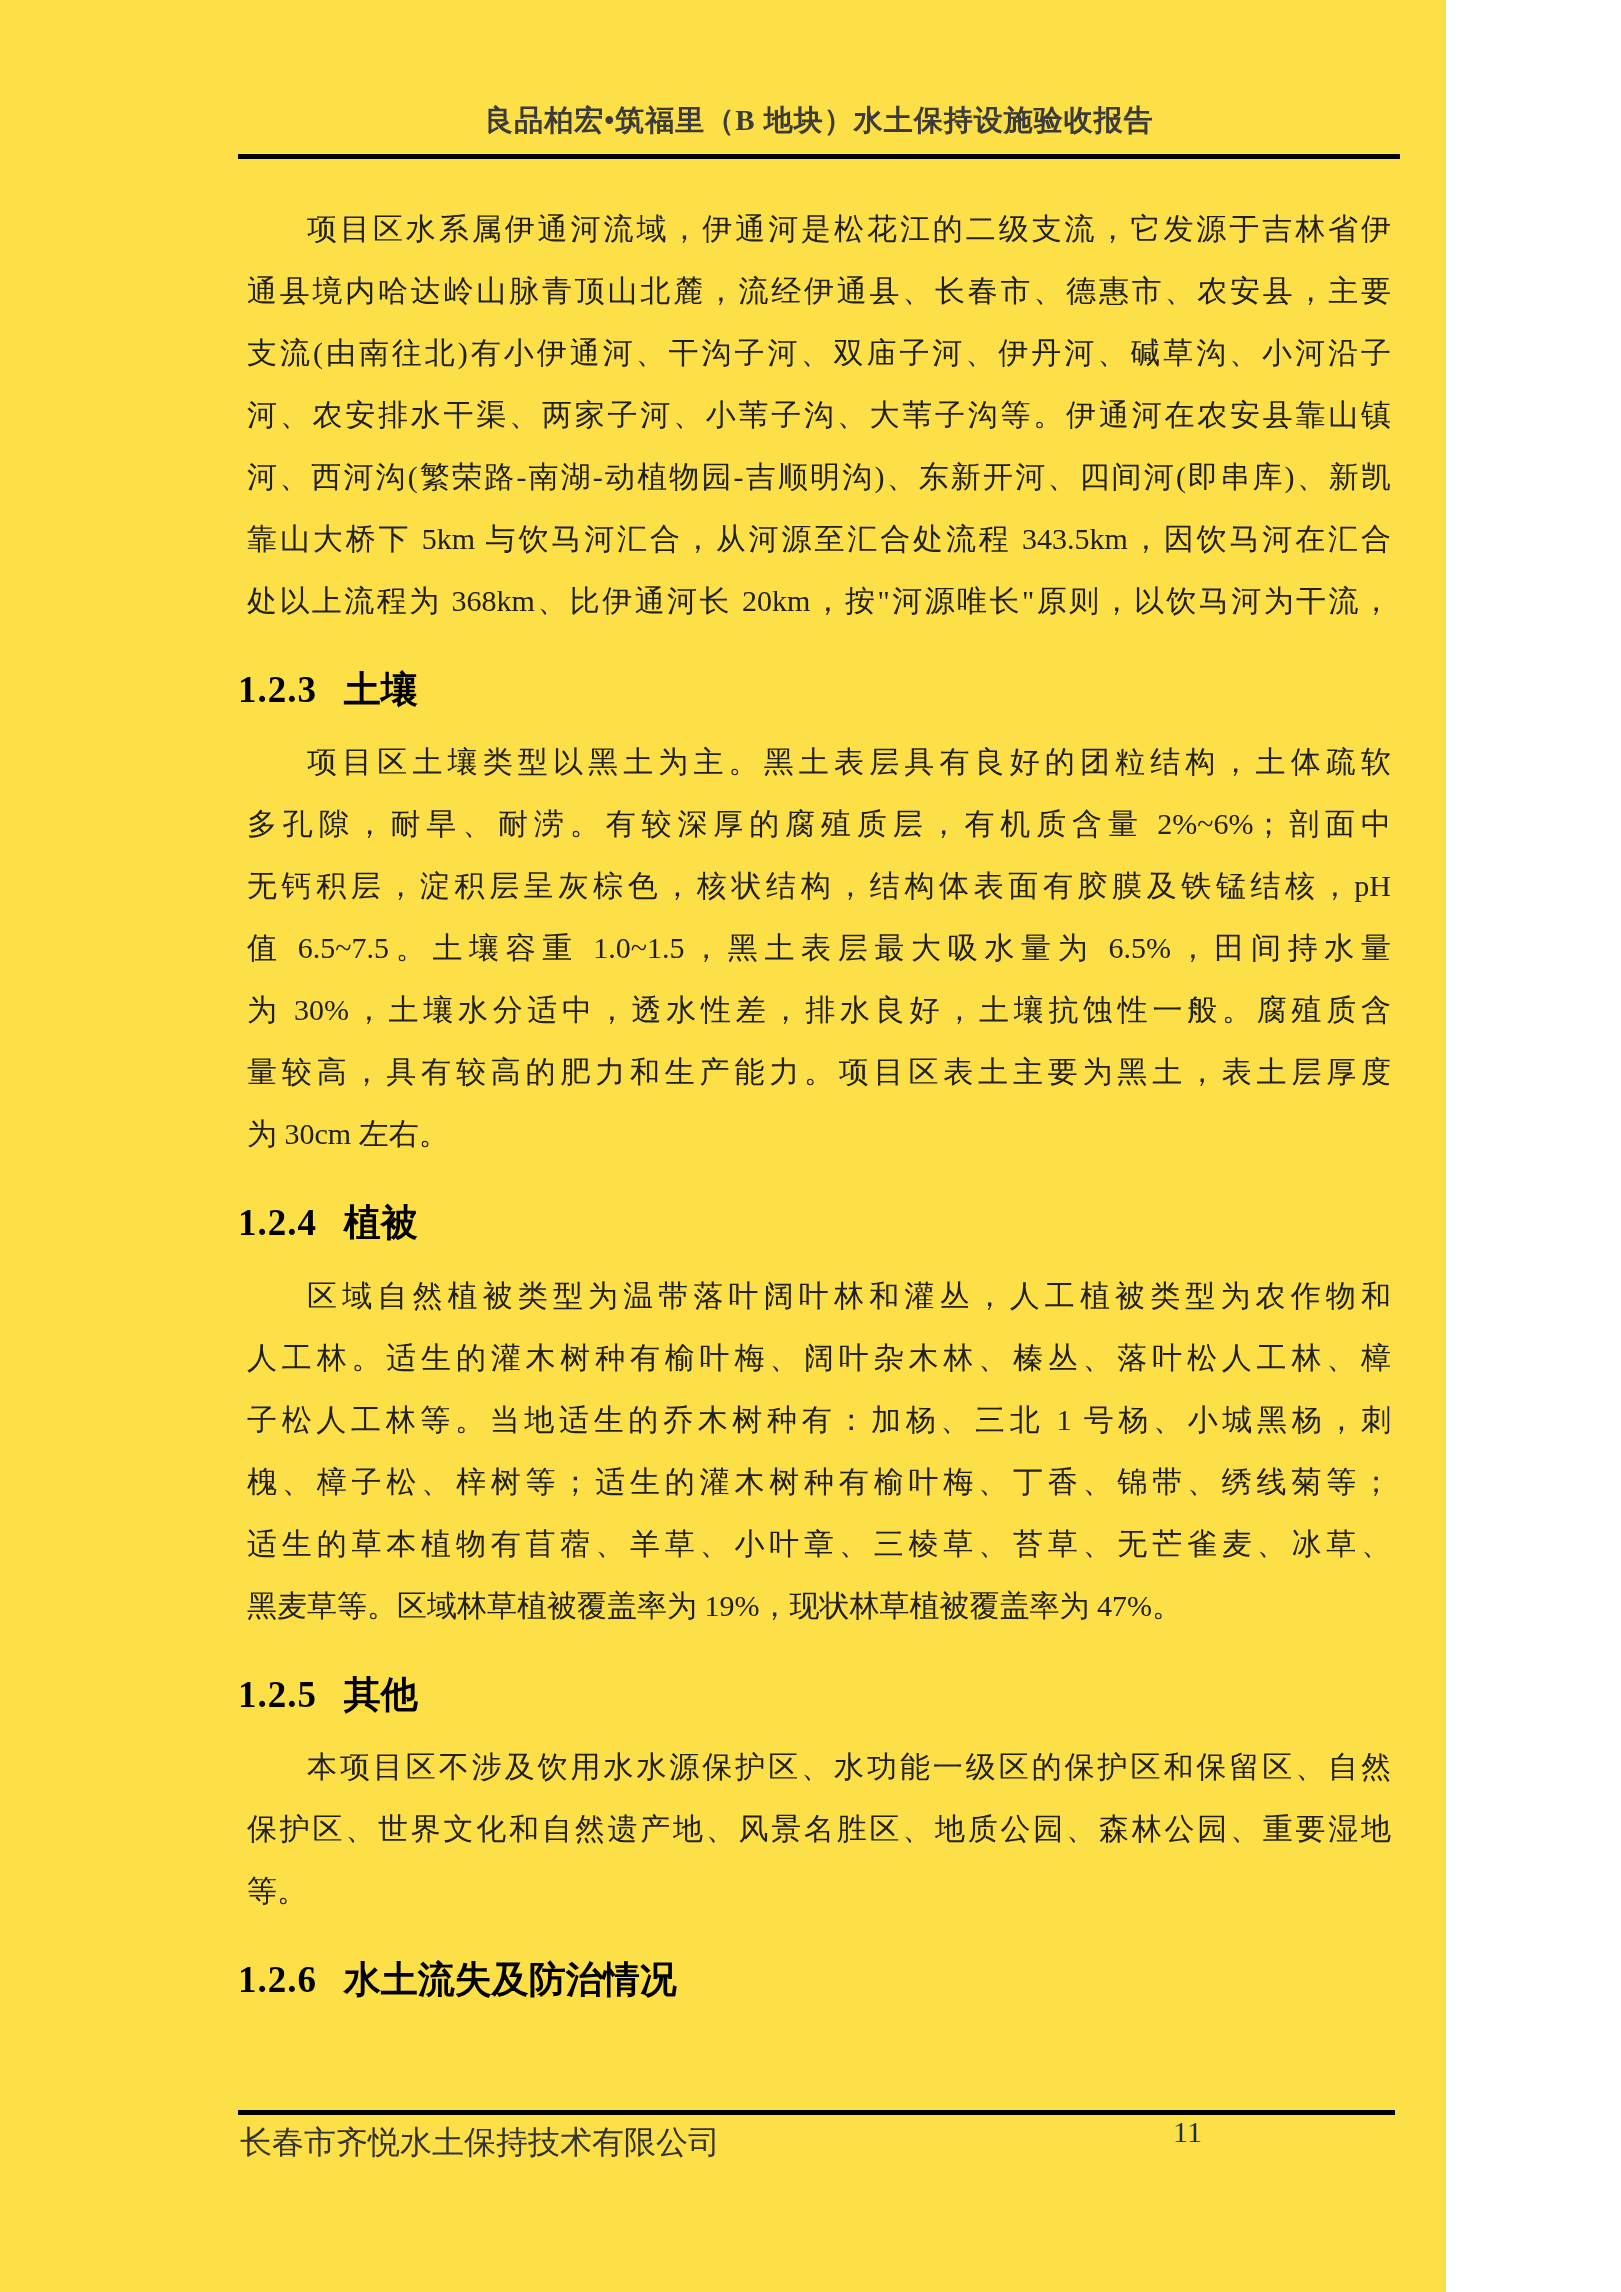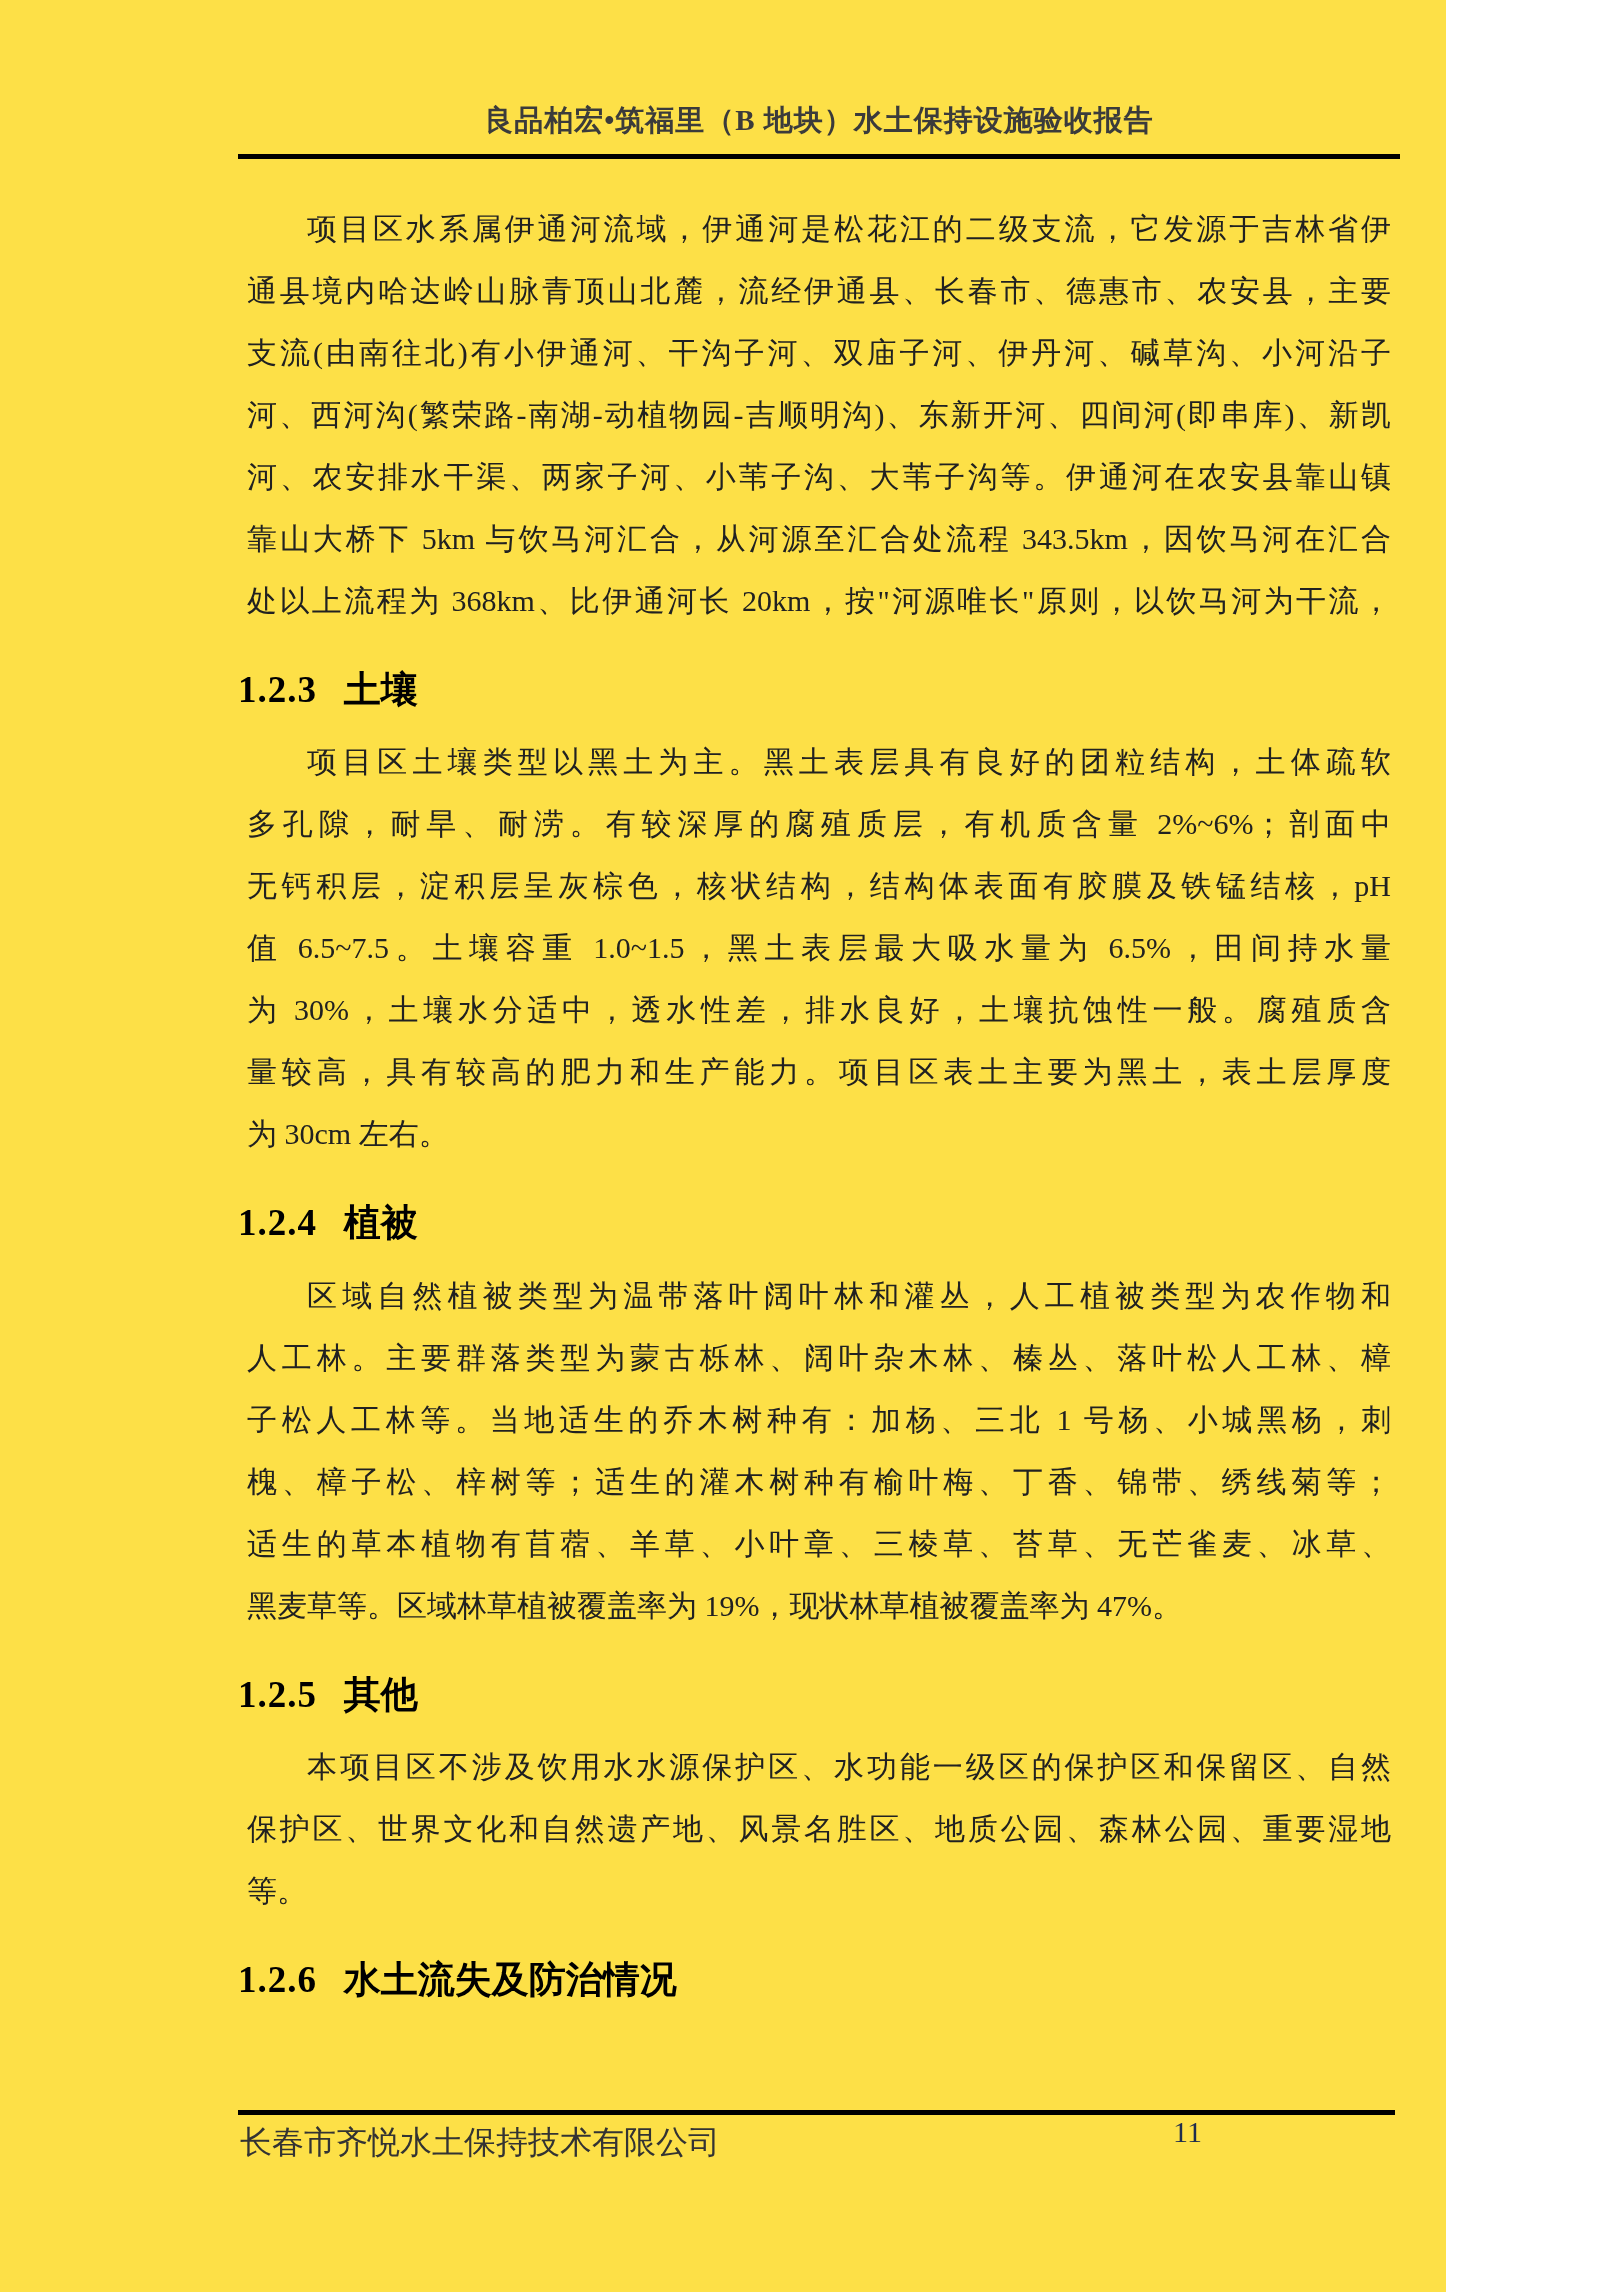--- a/index.html
+++ b/index.html
@@ -76,22 +76,22 @@
   <div class="content">
 
     <div class="doc-header-title">良品柏宏•筑福里（B 地块）水土保持设施验收报告</div>
 
     <div class="header-rule"></div>
 
     <div class="para para-first">
         <div class="line first">项目区水系属伊通河流域，伊通河是松花江的二级支流，它发源于吉林省伊</div>
         <div class="line">通县境内哈达岭山脉青顶山北麓，流经伊通县、长春市、德惠市、农安县，主要</div>
         <div class="line">支流(由南往北)有小伊通河、干沟子河、双庙子河、伊丹河、碱草沟、小河沿子</div>
+        <div class="line">河、农安排水干渠、两家子河、小苇子沟、大苇子沟等。伊通河在农安县靠山镇</div>
         <div class="line">河、西河沟(繁荣路-南湖-动植物园-吉顺明沟)、东新开河、四间河(即串库)、新凯</div>
-        <div class="line">河、农安排水干渠、两家子河、小苇子沟、大苇子沟等。伊通河在农安县靠山镇</div>
         <div class="line">靠山大桥下 5km 与饮马河汇合，从河源至汇合处流程 343.5km，因饮马河在汇合</div>
         <div class="line">处以上流程为 368km、比伊通河长 20km，按"河源唯长"原则，以饮马河为干流，</div>
       </div>
 
     <h2 class="sec">
       <span class="num">1.2.3</span>
       <span class="ttl">土壤</span>
     </h2>
 
     <div class="para">
@@ -104,21 +104,21 @@
         <div class="line last">为 30cm 左右。</div>
       </div>
 
     <h2 class="sec">
       <span class="num">1.2.4</span>
       <span class="ttl">植被</span>
     </h2>
 
     <div class="para">
         <div class="line first">区域自然植被类型为温带落叶阔叶林和灌丛，人工植被类型为农作物和</div>
-        <div class="line">人工林。主要群落类型为蒙古栎林、阔叶杂木林、榛丛、落叶松人工林、樟</div>
+        <div class="line">人工林。适生的灌木树种有榆叶梅、阔叶杂木林、榛丛、落叶松人工林、樟</div>
         <div class="line">子松人工林等。当地适生的乔木树种有：加杨、三北 1 号杨、小城黑杨，刺</div>
         <div class="line">槐、樟子松、梓树等；适生的灌木树种有榆叶梅、丁香、锦带、绣线菊等；</div>
         <div class="line">适生的草本植物有苜蓿、羊草、小叶章、三棱草、苔草、无芒雀麦、冰草、</div>
         <div class="line last">黑麦草等。区域林草植被覆盖率为 19%，现状林草植被覆盖率为 47%。</div>
       </div>
 
     <h2 class="sec">
       <span class="num">1.2.5</span>
       <span class="ttl">其他</span>
     </h2>

